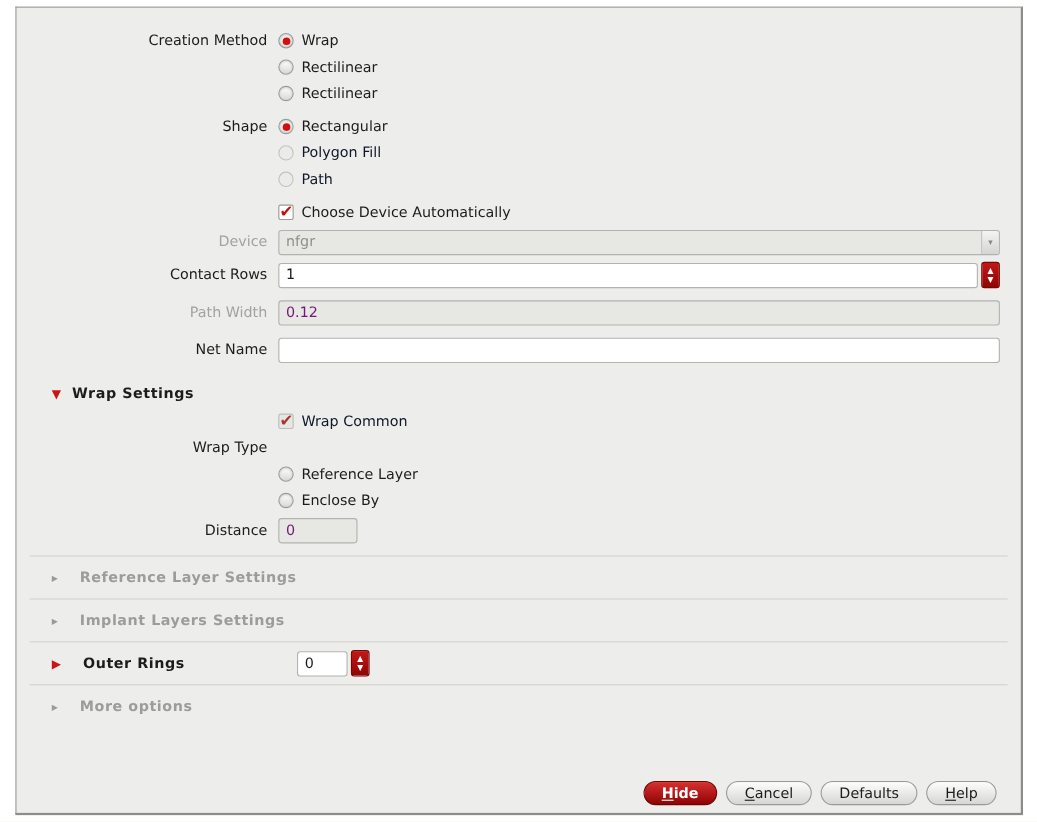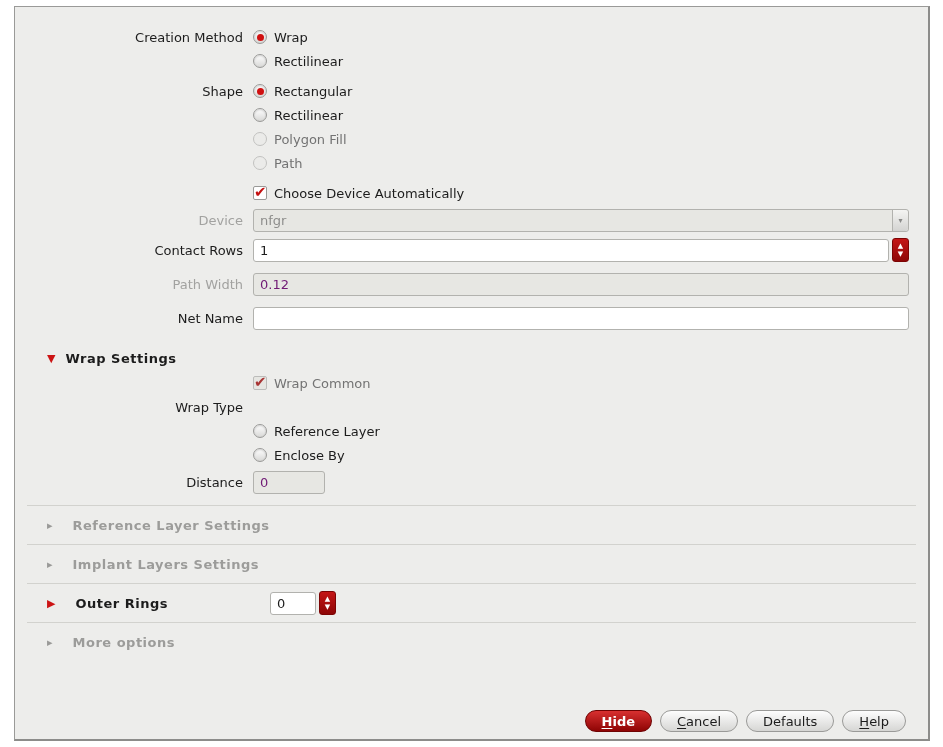--- a/index.html
+++ b/index.html
@@ -30,21 +30,21 @@
   .title { flex:1; text-align:center; color:#cc2a2a; font-weight:bold; font-size:12.5px; }
   
   .content { padding-top:18px; }
   .row { display:flex; align-items:center; height:24px; }
   .row.field-row { height:26px; }
   .lbl { width:238px; text-align:right; padding-right:10px; flex:0 0 auto; }
   .lbl.disabled { color:#a2a2a0; }
   .ctl { display:flex; align-items:center; }
   .opt { cursor:default; }
   .opt-label { margin-left:7px; }
-  .opt.disabled .opt-label { color:#737373; }
+  .opt.disabled .opt-label { color:#0f172a; }
   .gap6 { margin-top:6px; } .gap4 { margin-top:4px; } .gap8 { margin-top:8px; } .gap2 { margin-top:2px; }
   
   .radio {
     width:14px; height:14px; border-radius:50%;
     background:linear-gradient(#ffffff,#d8d8d6);
     border:1px solid #9a9a98; box-shadow:inset 0 1px 2px rgba(0,0,0,.18);
     display:inline-flex; align-items:center; justify-content:center; flex:0 0 auto;
   }
   .radio.sel::after { content:""; width:7px; height:7px; border-radius:50%; background:#d01010; display:block; }
   .opt.disabled .radio { border-color:#c2c2c0; background:#ebebe9; box-shadow:none; }
@@ -127,32 +127,32 @@
       </div>
     </div>
     <div class="row">
       <div class="lbl"></div>
       <div class="ctl opt">
         <span class="radio"></span>
         <span class="opt-label">Rectilinear</span>
       </div>
     </div>
 
+    <div class="row">
+      <div class="lbl"></div>
+      <div class="ctl opt">
+        <span class="radio"></span>
+        <span class="opt-label">Rectilinear</span>
+      </div>
+    </div>
     <div class="row gap6">
       <div class="lbl">Shape</div>
       <div class="ctl opt">
         <span class="radio sel"></span>
         <span class="opt-label">Rectangular</span>
-      </div>
-    </div>
-    <div class="row">
-      <div class="lbl"></div>
-      <div class="ctl opt">
-        <span class="radio"></span>
-        <span class="opt-label">Rectilinear</span>
       </div>
     </div>
     <div class="row">
       <div class="lbl"></div>
       <div class="ctl opt disabled">
         <span class="radio"></span>
         <span class="opt-label">Polygon Fill</span>
       </div>
     </div>
     <div class="row">

